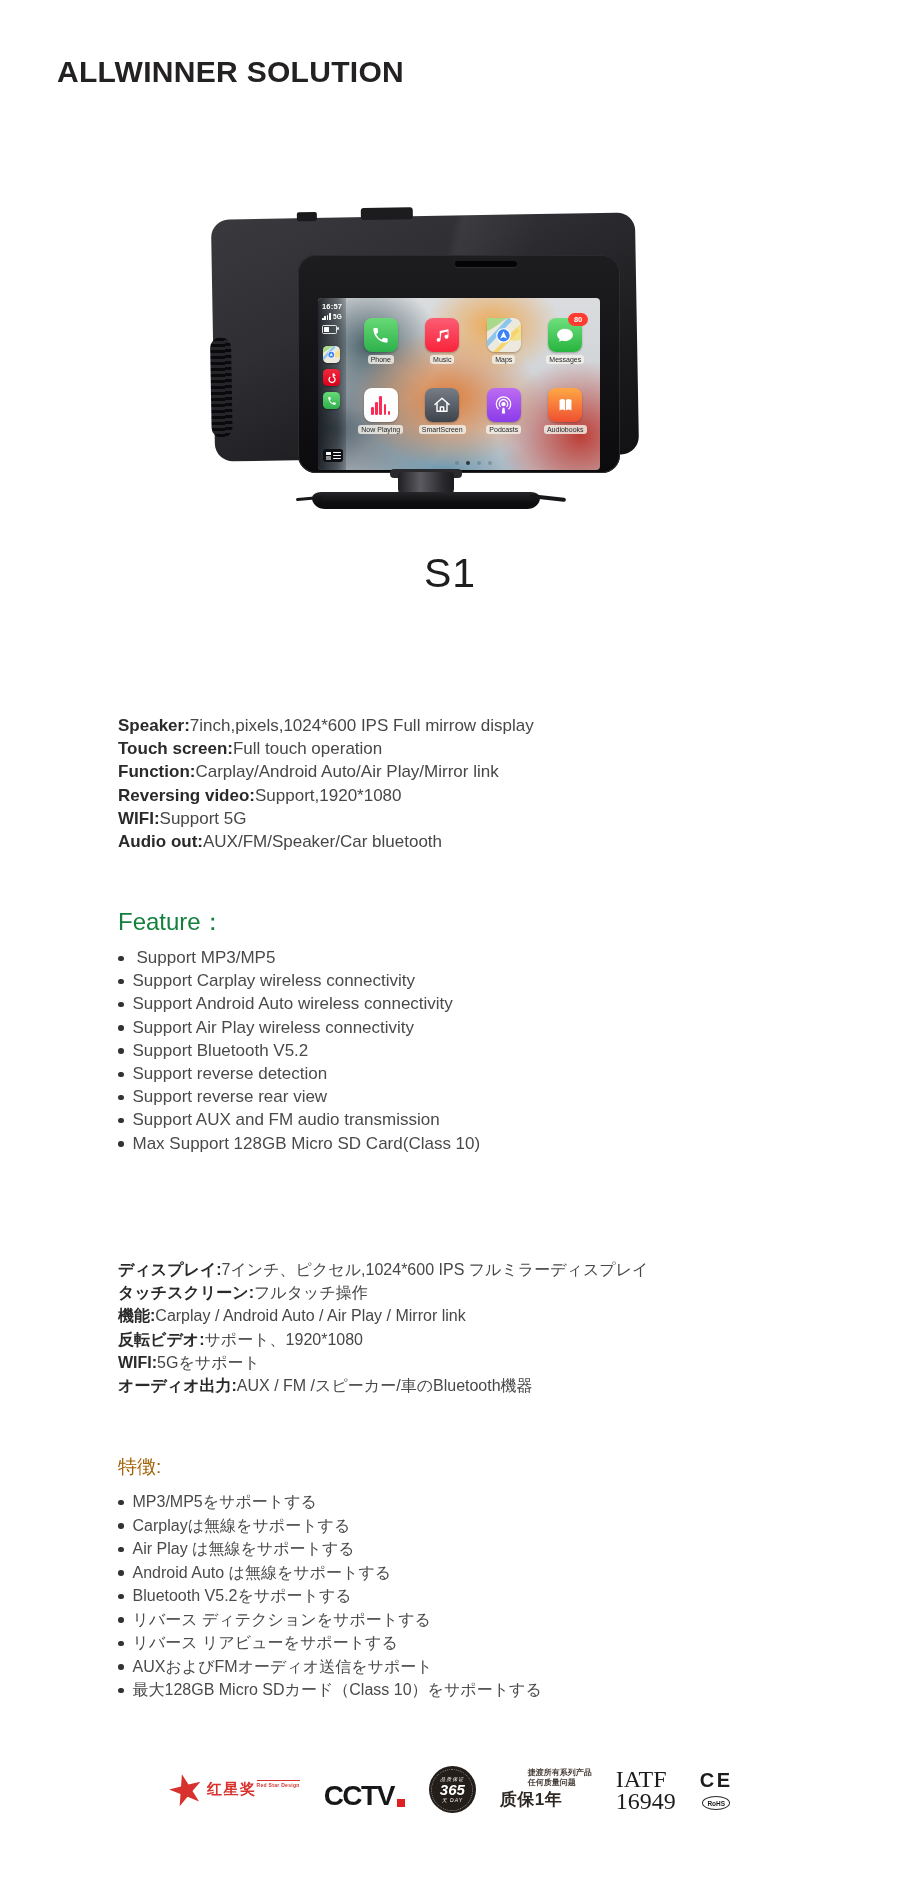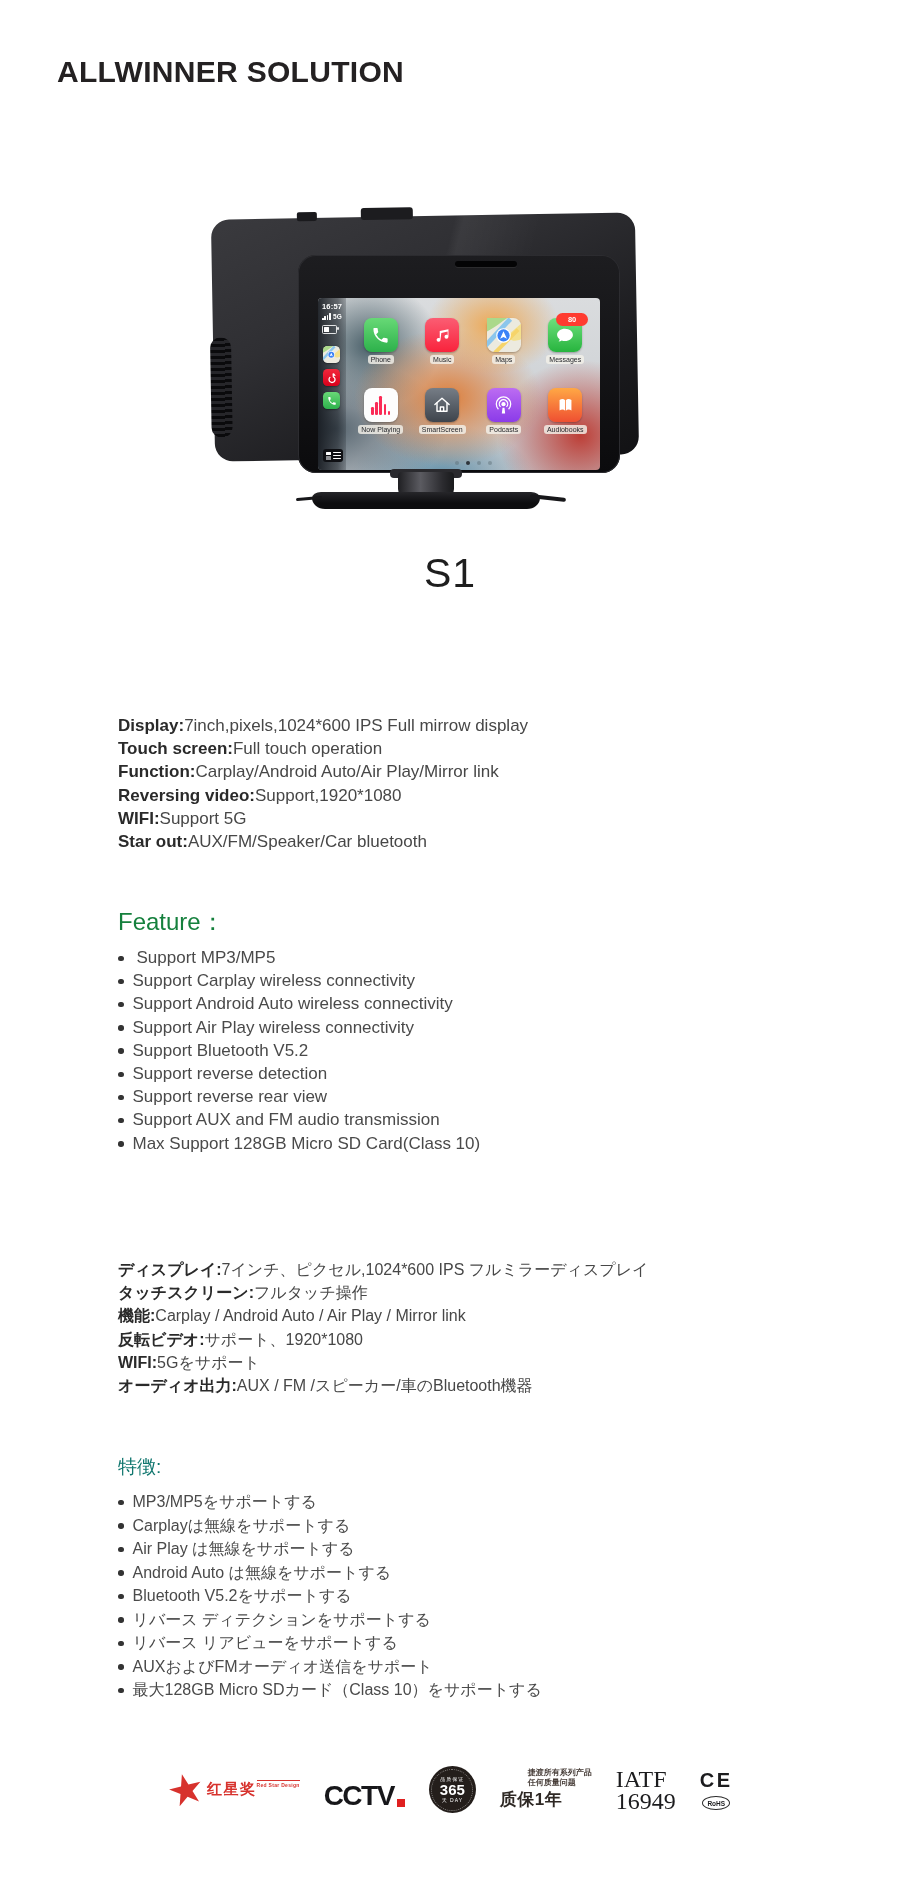--- a/index.html
+++ b/index.html
@@ -74,21 +74,21 @@
   .ic-messages{background:linear-gradient(180deg,#6ee07d,#27b43e);}
   .ic-nowplaying{background:#fdfdfd;}
   .ic-smartscreen{background:linear-gradient(180deg,#767d86,#3e444c);}
   .ic-podcasts{background:linear-gradient(180deg,#bc6cf2,#8b3be9);}
   .ic-audiobooks{background:linear-gradient(180deg,#ffa845,#ef4f31);}
   .bars{display:flex;align-items:flex-end;gap:1.6px;height:20px;}
   .bars i{display:block;width:2.6px;background:#fb2b56;border-radius:1.3px;}
   .bars i:nth-child(1){height:8px}.bars i:nth-child(2){height:13px}.bars i:nth-child(3){height:19px}
   .bars i:nth-child(4){height:11px}.bars i:nth-child(5){height:4px}
   .badge{position:absolute;top:-5px;right:-6px;min-width:13px;height:13px;border-radius:7px;background:#ff3b30;
-    color:#fff;font-size:7.5px;font-weight:600;display:flex;align-items:center;justify-content:center;padding:0 12px;box-sizing:border-box;}
+    color:#fff;font-size:7.5px;font-weight:600;display:flex;align-items:center;justify-content:center;padding:0 6px;box-sizing:border-box;}
   .dots{position:absolute;left:28px;right:0;bottom:5px;display:flex;justify-content:center;gap:7px;}
   .dot{width:4px;height:4px;border-radius:50%;background:rgba(92,108,118,.45);}
   .dot.active{background:#2e353b;}
   
   .stand-collar{position:absolute;left:390px;top:469px;width:72px;height:9px;background:#2a2a2e;border-radius:4px;}
   .stand-neck{position:absolute;left:398px;top:472px;width:56px;height:26px;border-radius:4px 4px 9px 9px;
     background:linear-gradient(90deg,#1f1f22,#5b5b61 40%,#2b2b2f 80%,#191a1c);}
   .stand-base{position:absolute;left:312px;top:492px;width:228px;height:17px;
     background:linear-gradient(180deg,#26262a,#0d0d0f 65%);
     border-radius:9px 9px 13px 13px/6px 6px 11px 11px;}
@@ -97,40 +97,40 @@
   
   .model{position:absolute;left:0;top:550px;width:900px;text-align:center;font-size:41px;font-weight:400;
     color:#1e1e1e;letter-spacing:1px;}
   
   .specs{position:absolute;left:118px;font-size:17px;line-height:23.2px;color:#474747;}
   .specs b{color:#2a2a2a;font-weight:700;}
   .specs-en{top:714px;}
   .specs-jp{top:1258px;font-size:16px;}
   .feature-h{position:absolute;left:118px;color:#15803d;font-weight:400;}
   .feature-en-h{top:906px;font-size:24px;}
-  .feature-jp-h{top:1454px;font-size:19px;color:#0f766e;}
+  .feature-jp-h{top:1454px;font-size:19px;color:#a16207;}
   ul.features{position:absolute;left:118px;margin:0;padding:0;list-style:none;color:#4a4a4a;}
   .features-en{top:946px;font-size:17px;line-height:23.2px;}
   .features-jp{top:1490px;font-size:16px;line-height:23.5px;}
   ul.features li::before{content:"";display:inline-block;width:5.5px;height:5.5px;border-radius:50%;
     background:#333;margin-right:9px;vertical-align:2px;}
   ul.features-en li:first-child::before{margin-right:13px;}
   
   .footer{position:absolute;left:0;top:1766px;width:900px;display:flex;justify-content:center;
     align-items:center;gap:24px;}
   .redstar{display:flex;align-items:center;gap:2px;color:#d7322d;}
   .redstar-star{font-size:42px;line-height:38px;transform:rotate(-14deg);font-family:"DejaVu Sans",sans-serif;}
   .redstar-text{display:flex;flex-direction:row;}
   .redstar-cn{font-size:15px;font-weight:700;letter-spacing:1.5px;}
   .redstar-en{font-size:5px;border-top:1px solid #d7322d;padding-top:1px;letter-spacing:.3px;font-weight:700;}
   .cctv{display:flex;align-items:flex-end;color:#17171a;}
   .cctv-txt{font-size:28px;font-weight:900;letter-spacing:-1.5px;line-height:26px;margin-top:12px;}
   .cctv-dot{width:8px;height:8px;background:#e02020;margin-left:3px;margin-bottom:2px;}
   .badge365{width:47px;height:47px;border-radius:50%;background:#241e1b;color:#fff;position:relative;
-    display:flex;flex-direction:column;align-items:center;justify-content:center;}
+    display:flex;flex-direction:column;align-items:center;justify-content:center;font-style:italic;}
   .badge365::before{content:"";position:absolute;inset:2.5px;border-radius:50%;border:1px dotted rgba(255,255,255,.45);}
   .b365-top{font-size:5px;letter-spacing:1px;}
   .b365-num{font-size:15px;font-weight:700;line-height:15px;}
   .b365-day{font-size:5px;letter-spacing:1px;}
   .warranty{color:#463c37;line-height:1.3;}
   .warranty-s{font-size:8px;font-weight:700;margin-left:28px;}
   .warranty-b{font-size:17px;font-weight:900;color:#2e2824;letter-spacing:.5px;}
   .iatf{font-family:"Liberation Serif","DejaVu Serif",serif;color:#1c1c1e;font-size:24px;line-height:22px;}
   .cecol{display:flex;flex-direction:column;align-items:center;gap:4px;}
   .ce{font-size:20px;font-weight:700;color:#1c1c1e;letter-spacing:2.5px;}
@@ -295,26 +295,26 @@
   </div>
 
   <span class="stand-collar"></span>
   <span class="stand-neck"></span>
   <span class="stand-base"></span>
 </div>
 
 <div class="model">S1</div>
 
 <div class="specs specs-en">
-  <div><b>Display:</b><span>7inch,pixels,1024*600 IPS Full mirrow display</span></div>
+  <div><b>Speaker:</b><span>7inch,pixels,1024*600 IPS Full mirrow display</span></div>
   <div><b>Touch screen:</b><span>Full touch operation</span></div>
   <div><b>Function:</b><span>Carplay/Android Auto/Air Play/Mirror link</span></div>
   <div><b>Reversing video:</b><span>Support,1920*1080</span></div>
   <div><b>WIFI:</b><span>Support 5G</span></div>
-  <div><b>Star out:</b><span>AUX/FM/Speaker/Car bluetooth</span></div>
+  <div><b>Audio out:</b><span>AUX/FM/Speaker/Car bluetooth</span></div>
 </div>
 
 <div class="feature-h feature-en-h">Feature：</div>
 <ul class="features features-en">
   <li><span>Support MP3/MP5</span></li>
   <li><span>Support Carplay wireless connectivity</span></li>
   <li><span>Support Android Auto wireless connectivity</span></li>
   <li><span>Support Air Play wireless connectivity</span></li>
   <li><span>Support Bluetooth V5.2</span></li>
   <li><span>Support reverse detection</span></li>

